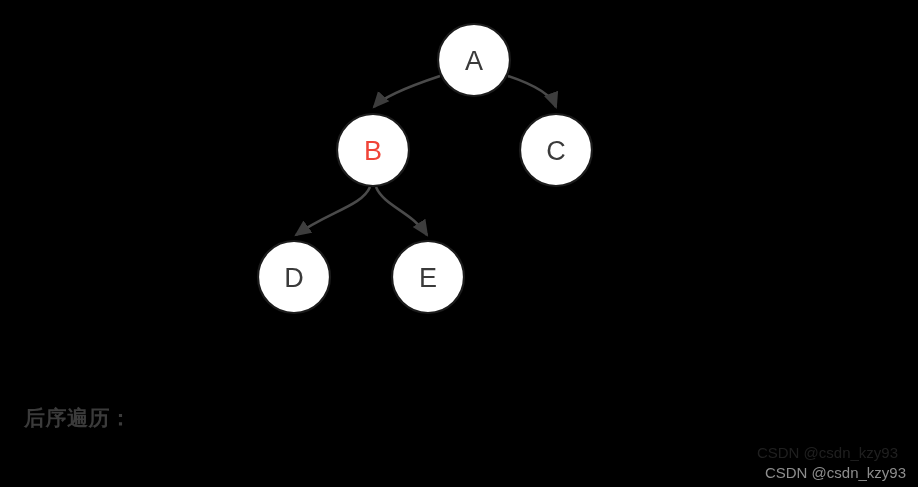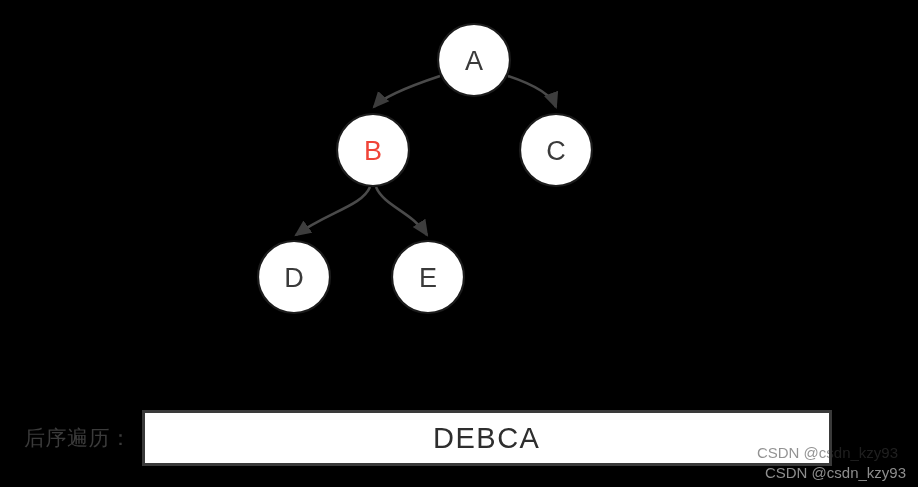--- a/index.html
+++ b/index.html
@@ -38,25 +38,26 @@
     fill: #f04438;
   }
   .edge-path {
     fill: none;
     stroke: #4a4a4a;
     stroke-width: 2.6;
   }
   .result-row {
     position: absolute;
     left: 0;
-    top: 404px;
-    width: 832px;
+    top: 384px;
+    width: 756px;
     height: 68px;
     display: flex;
     align-items: center;
+    font-weight: bold;
   }
   .result-caption {
     width: 150px;
     padding-left: 24px;
     box-sizing: border-box;
     font-size: 21px;
     color: #3b3b3b;
     font-family: "Liberation Sans", "DejaVu Sans", sans-serif;
     white-space: nowrap;
     letter-spacing: 0.5px;
@@ -137,21 +138,18 @@
     </g>
 
     <g>
       <circle class="node-circle" cx="428" cy="277" r="36"></circle>
       <text class="node-label" x="428" y="278">E</text>
     </g>
   </svg>
 
   <div class="result-row">
     <div class="result-caption">后序遍历：</div>
-    <div class="result-box">
-      <span class="result-text">DEBCA</span>
-    </div>
   </div>
 
   <div class="watermark-ghost">CSDN @csdn_kzy93</div>
   <div class="watermark">CSDN @csdn_kzy93</div>
 
 </div>
 
 </body></html>

